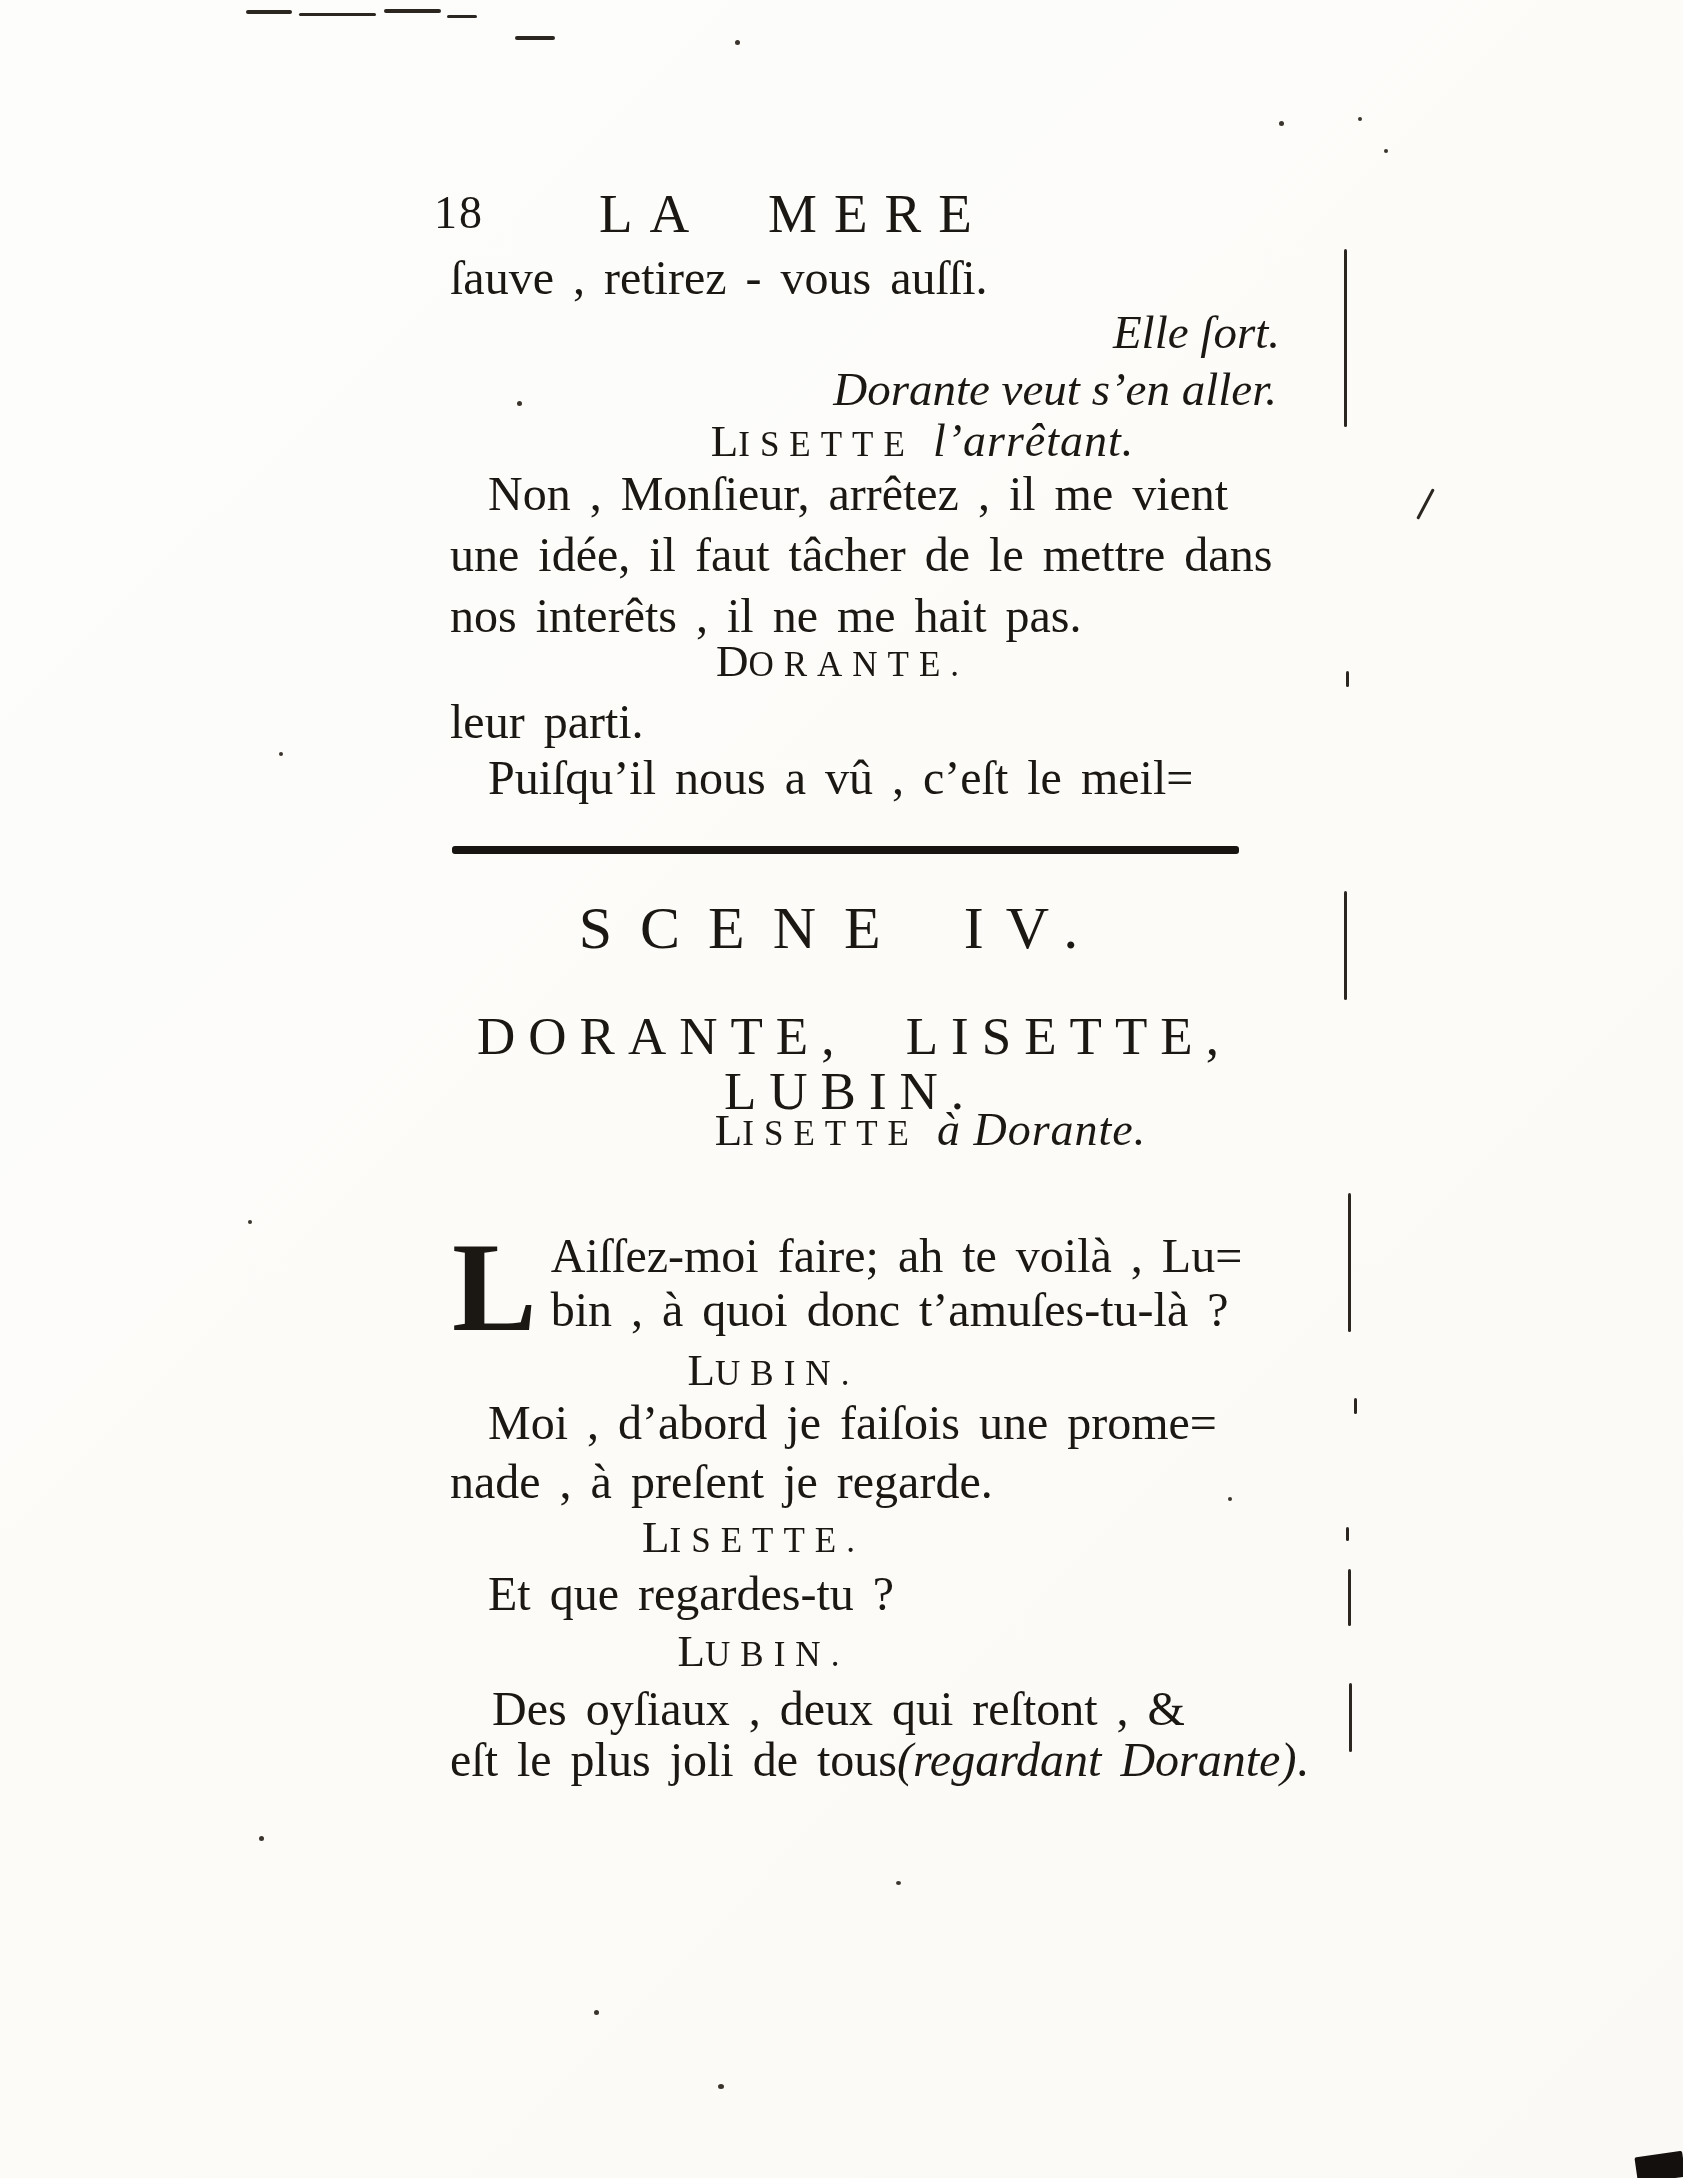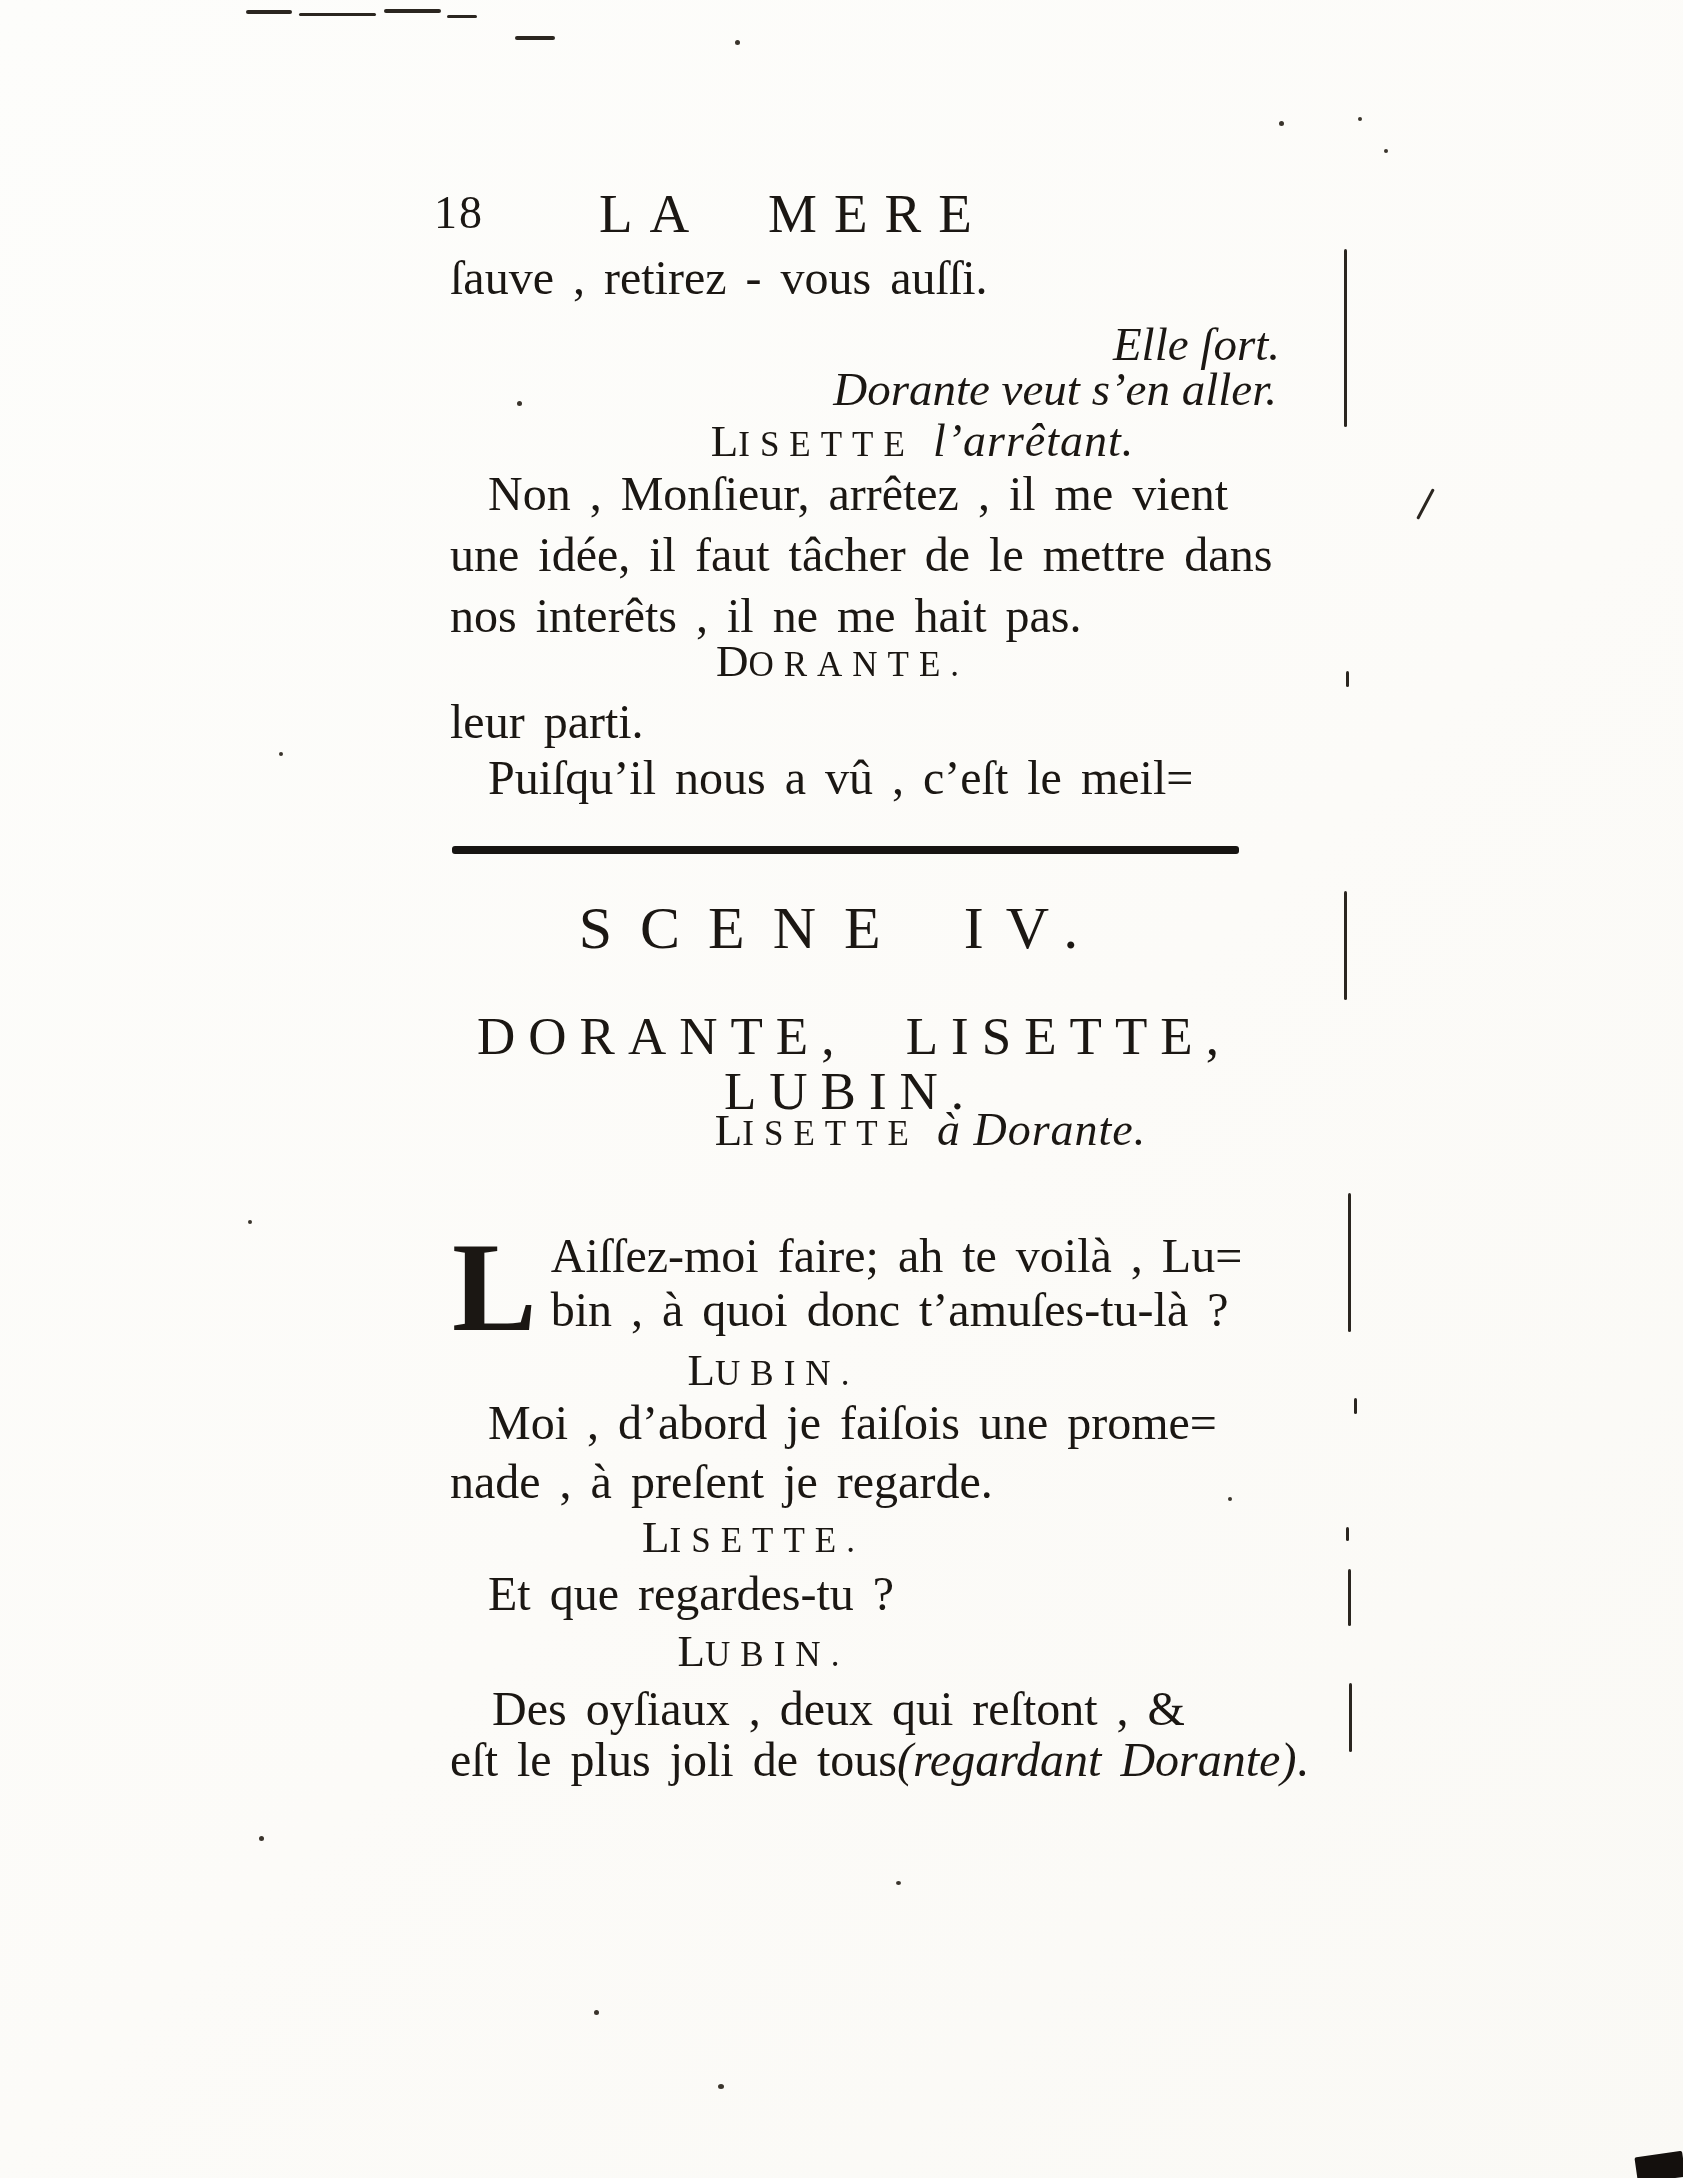--- a/index.html
+++ b/index.html
@@ -74,21 +74,21 @@
 
   <div class="column">
 
     <div class="header-row" style="top:182px;">
       <span class="pagenum">18</span>
       <span class="running-title">LA MERE</span>
     </div>
 
     <div class="blk bt ln" style="top:248px;">ſauve , retirez - vous auſſi.</div>
 
-    <div class="blk stage right" style="top:317px;padding-right:51px;box-sizing:border-box;font-style:italic;">Elle ſort.</div>
+    <div class="blk stage right" style="top:305px;padding-right:51px;box-sizing:border-box;font-style:italic;">Elle ſort.</div>
     <div class="blk stage right" style="top:362px;padding-right:54px;box-sizing:border-box;">Dorante veut s’en aller.</div>
 
     <div class="blk cue" style="top:414px;transform:translateX(32px);">
       <span class="ini">L</span><span class="rest">ISETTE</span><span class="dir">l’arrêtant.</span>
     </div>
 
     <div class="blk bt" style="top:463px;line-height:61px;">
       <div class="ln ind">Non , Monſieur, arrêtez , il me vient</div>
       <div class="ln">une idée, il faut tâcher de le mettre dans</div>
       <div class="ln">nos interêts , il ne me hait pas.</div>

